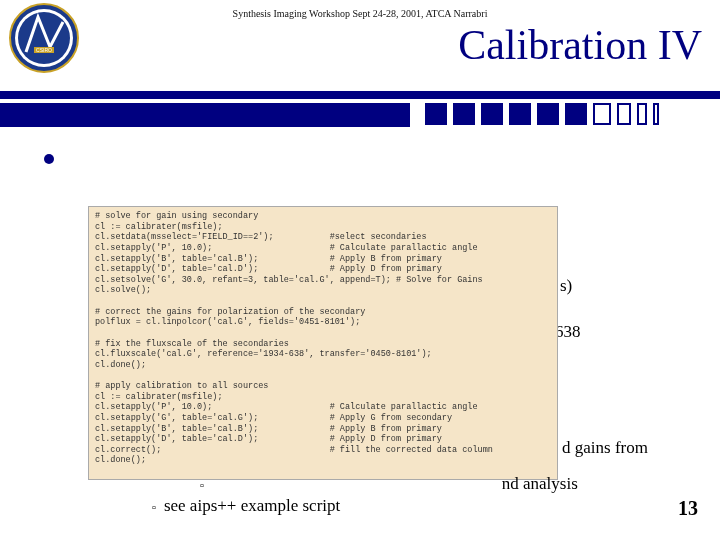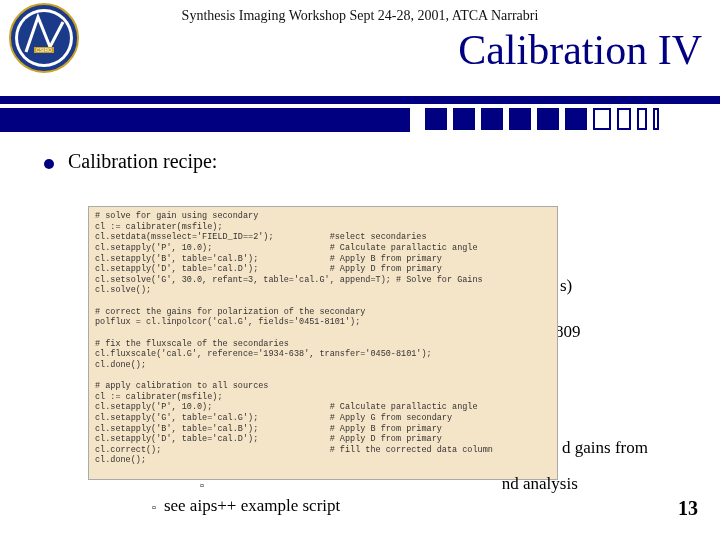--- a/index.html
+++ b/index.html
@@ -18,21 +18,21 @@
   }
   .logo {
     position: absolute;
     top: 2px;
     left: 8px;
     width: 72px;
     height: 72px;
   }
   .workshop {
     text-align: center;
-    font-size: 14px;
+    font-size: 10px;
     color: #111;
     margin-bottom: 4px;
   }
   .title {
     text-align: right;
     font-size: 42px;
     color: #000080;
     padding-right: 18px;
     margin-top: -2px;
     margin-bottom: 22px;
@@ -165,26 +165,25 @@
     <div class="sq hl"></div>
       <div class="sq hl2"></div>
       <div class="sq hl3"></div>
       <div class="sq hl4"></div>
   </div>
 </div>
 
 <div class="content">
   <div class="bullet">
     <div class="bullet-dot"></div>
-    <div>Calibration recipe:</div>
   </div>
 </div>
 
 <div class="behind-text bt1">s)</div>
-<div class="behind-text bt2">809</div>
+<div class="behind-text bt2">638</div>
 <div class="behind-text bt3">d gains from</div>
 
 <div class="codebox"># solve for gain using secondary
 cl := calibrater(msfile);
 cl.setdata(msselect='FIELD_ID==2');           #select secondaries
 cl.setapply('P', 10.0);                       # Calculate parallactic angle
 cl.setapply('B', table='cal.B');              # Apply B from primary
 cl.setapply('D', table='cal.D');              # Apply D from primary
 cl.setsolve('G', 30.0, refant=3, table='cal.G', append=T); # Solve for Gains
 cl.solve();

